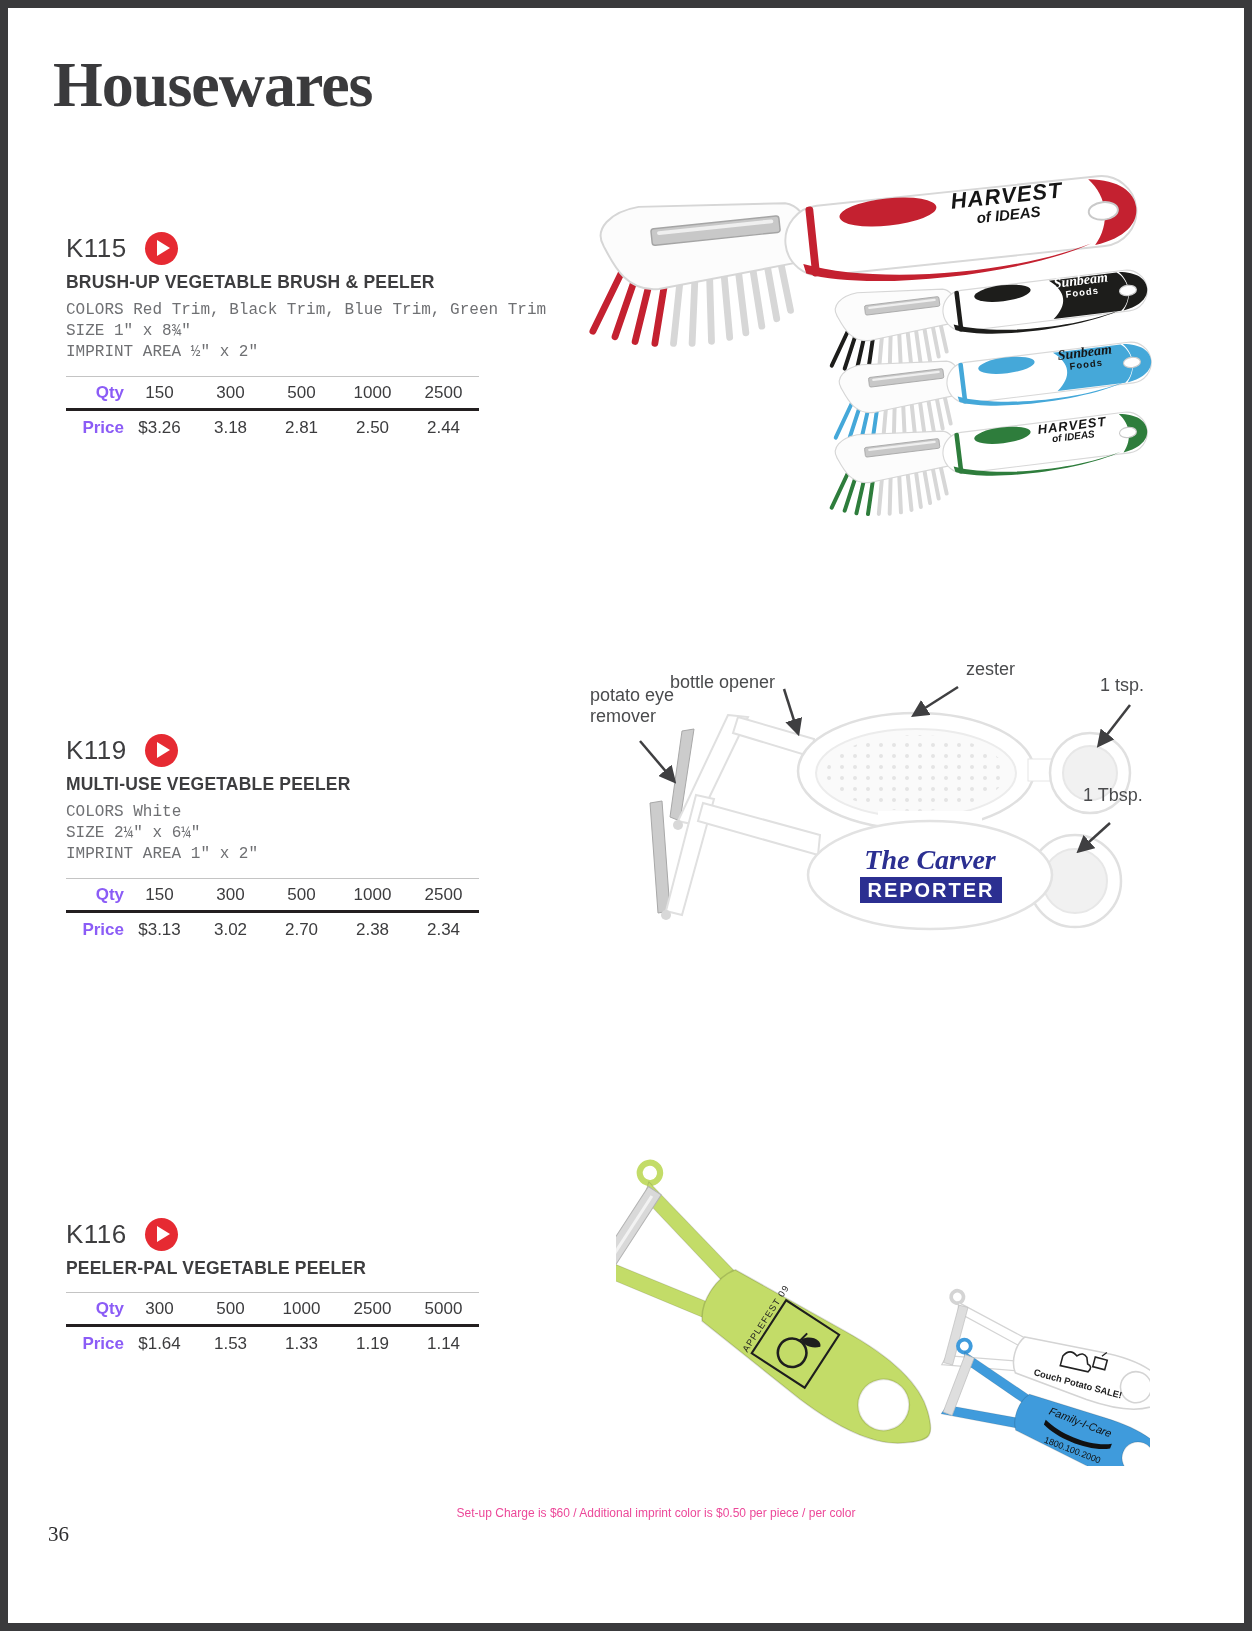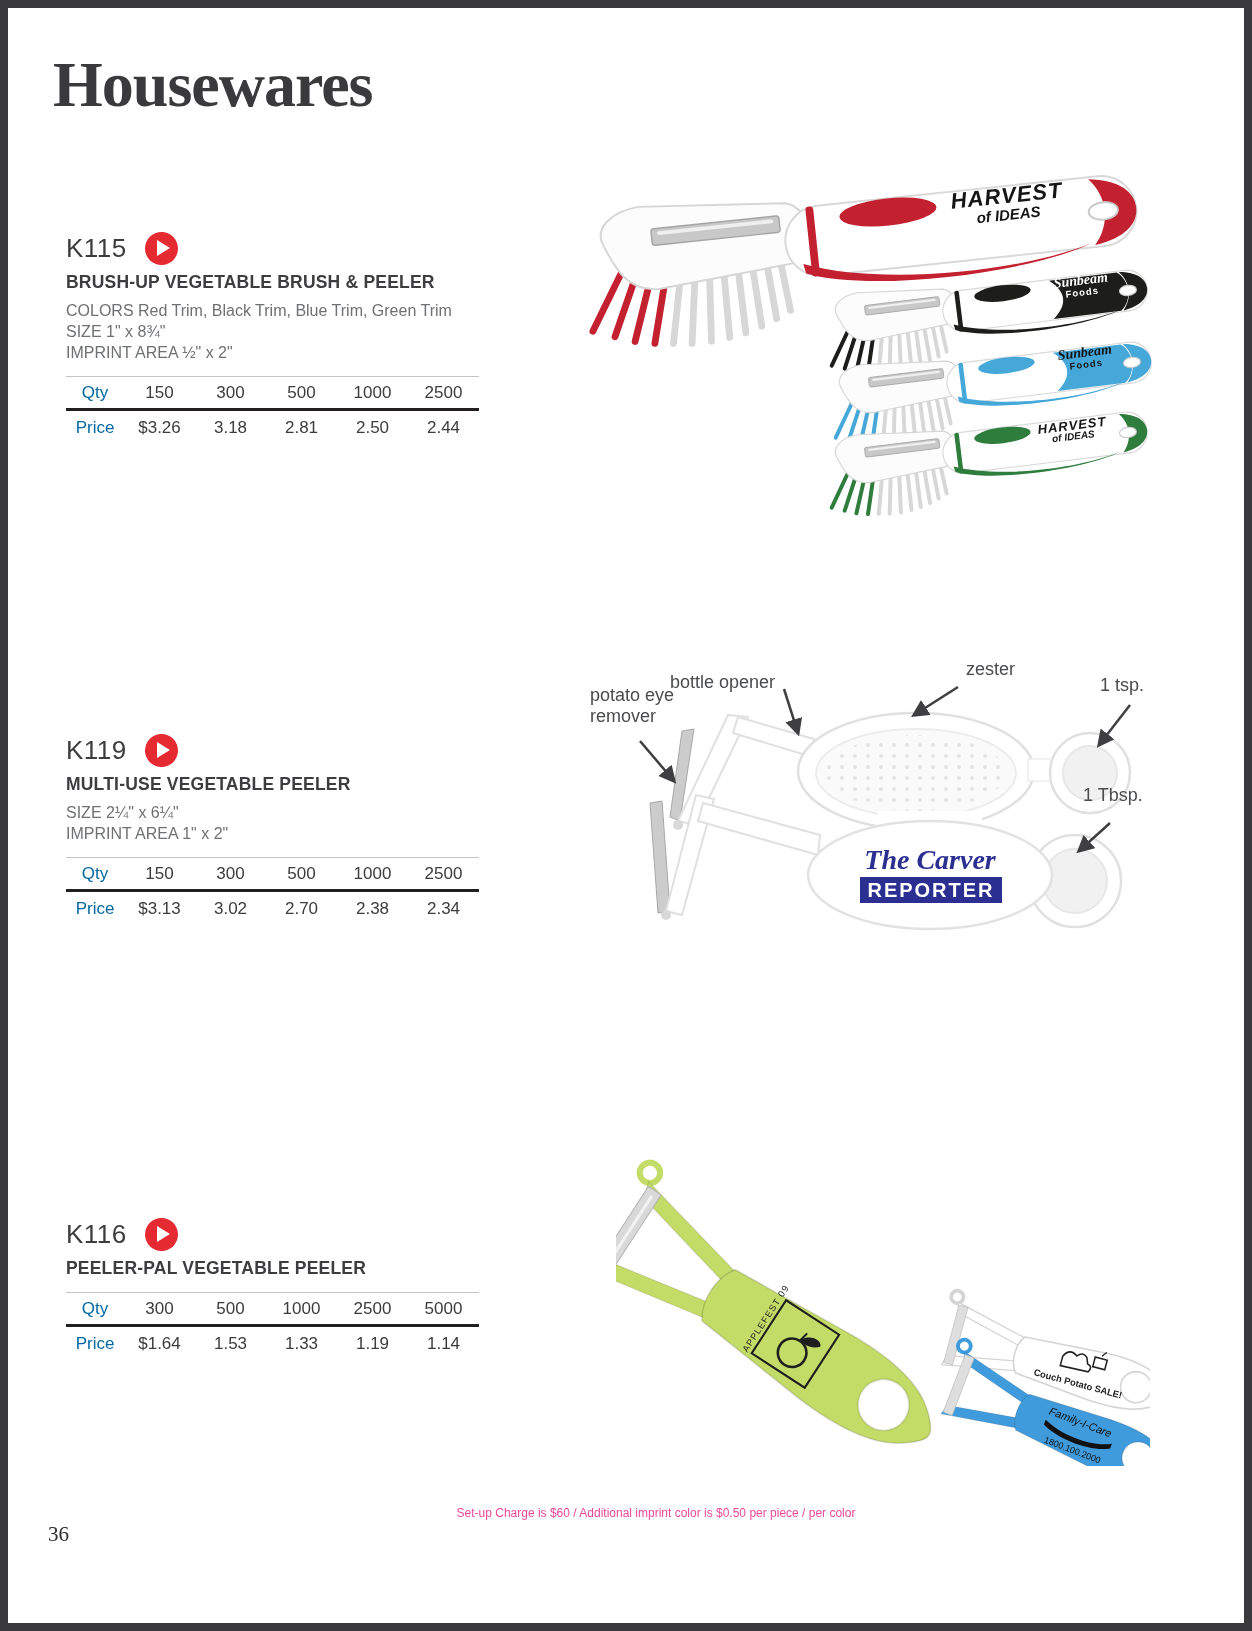--- a/index.html
+++ b/index.html
@@ -22,27 +22,27 @@
     position:relative;width:33px;height:33px;border-radius:50%;
     display:inline-block;background:#e62a32;
   }
   .play .tri{
     position:absolute;left:12px;top:8px;width:0;height:0;
     border-left:13px solid #ffffff;border-top:8.5px solid transparent;
     border-bottom:8.5px solid transparent;
   }
   .pname{margin:6px 0 0 0;font-size:17.5px;font-weight:bold;color:#3d3d3f;letter-spacing:.2px;}
   .specs{margin-top:7px;}
-  .spec{margin:0;font-size:16px;color:#6f7073;line-height:21px;white-space:nowrap;}
+  .spec{margin:0;font-size:16px;color:#6f7073;line-height:21px;white-space:nowrap;font-family:Liberation Mono, monospace;}
   .ptable{margin-top:13px;width:413px;border-top:1px solid #c4c4c4;}
   .row{display:grid;grid-template-columns:58px repeat(5,71px);align-items:center;}
   .qty-row{padding:6px 0 5px 0;border-bottom:3px solid #231f20;}
   .price-row{padding:7px 0 6px 0;}
   .cell{font-size:17px;color:#3c3c3e;text-align:center;}
-  .cell.lbl{text-align:center;font-weight:normal;color:#0369a1;}
+  .cell.lbl{text-align:right;font-weight:bold;color:#8b5cf6;}
   
   .photo{position:absolute;}
   .brushwrap{position:absolute;display:block;}
   .brushwrap svg{display:block;width:100%;height:auto;}
   .imprint{position:absolute;text-align:center;line-height:1.02;}
   .imp-l1,.imp-l2{display:block;}
   .imp-harvest .imp-l1{font-weight:900;font-style:italic;letter-spacing:1px;}
   .imp-harvest .imp-l2{font-weight:bold;font-style:italic;}
   .imp-script .imp-l1{font-family:"Liberation Serif",serif;font-style:italic;font-weight:bold;}
   .imp-script .imp-l2{font-weight:bold;letter-spacing:1px;}
@@ -180,20 +180,21 @@
 
   <section class="product" style="top:724px">
     <div class="code-row">
       <h2 class="code">K119</h2>
       <span class="play" style="background-color: rgb(230, 42, 50);">
           <span class="tri"></span>
         </span>
     </div>
     <h3 class="pname">MULTI-USE VEGETABLE PEELER</h3>
     <div class="specs">
+      <p class="spec"><span>COLORS</span> <span>White</span></p>
       <p class="spec"><span>SIZE</span> <span>2¼" x 6¼"</span></p>
       <p class="spec"><span>IMPRINT AREA</span> <span>1" x 2"</span></p>
     </div>
     <div class="ptable">
       <div class="row qty-row">
         <span class="cell lbl">Qty</span>
         <span class="cell">150</span>
         <span class="cell">300</span>
         <span class="cell">500</span>
         <span class="cell">1000</span>

